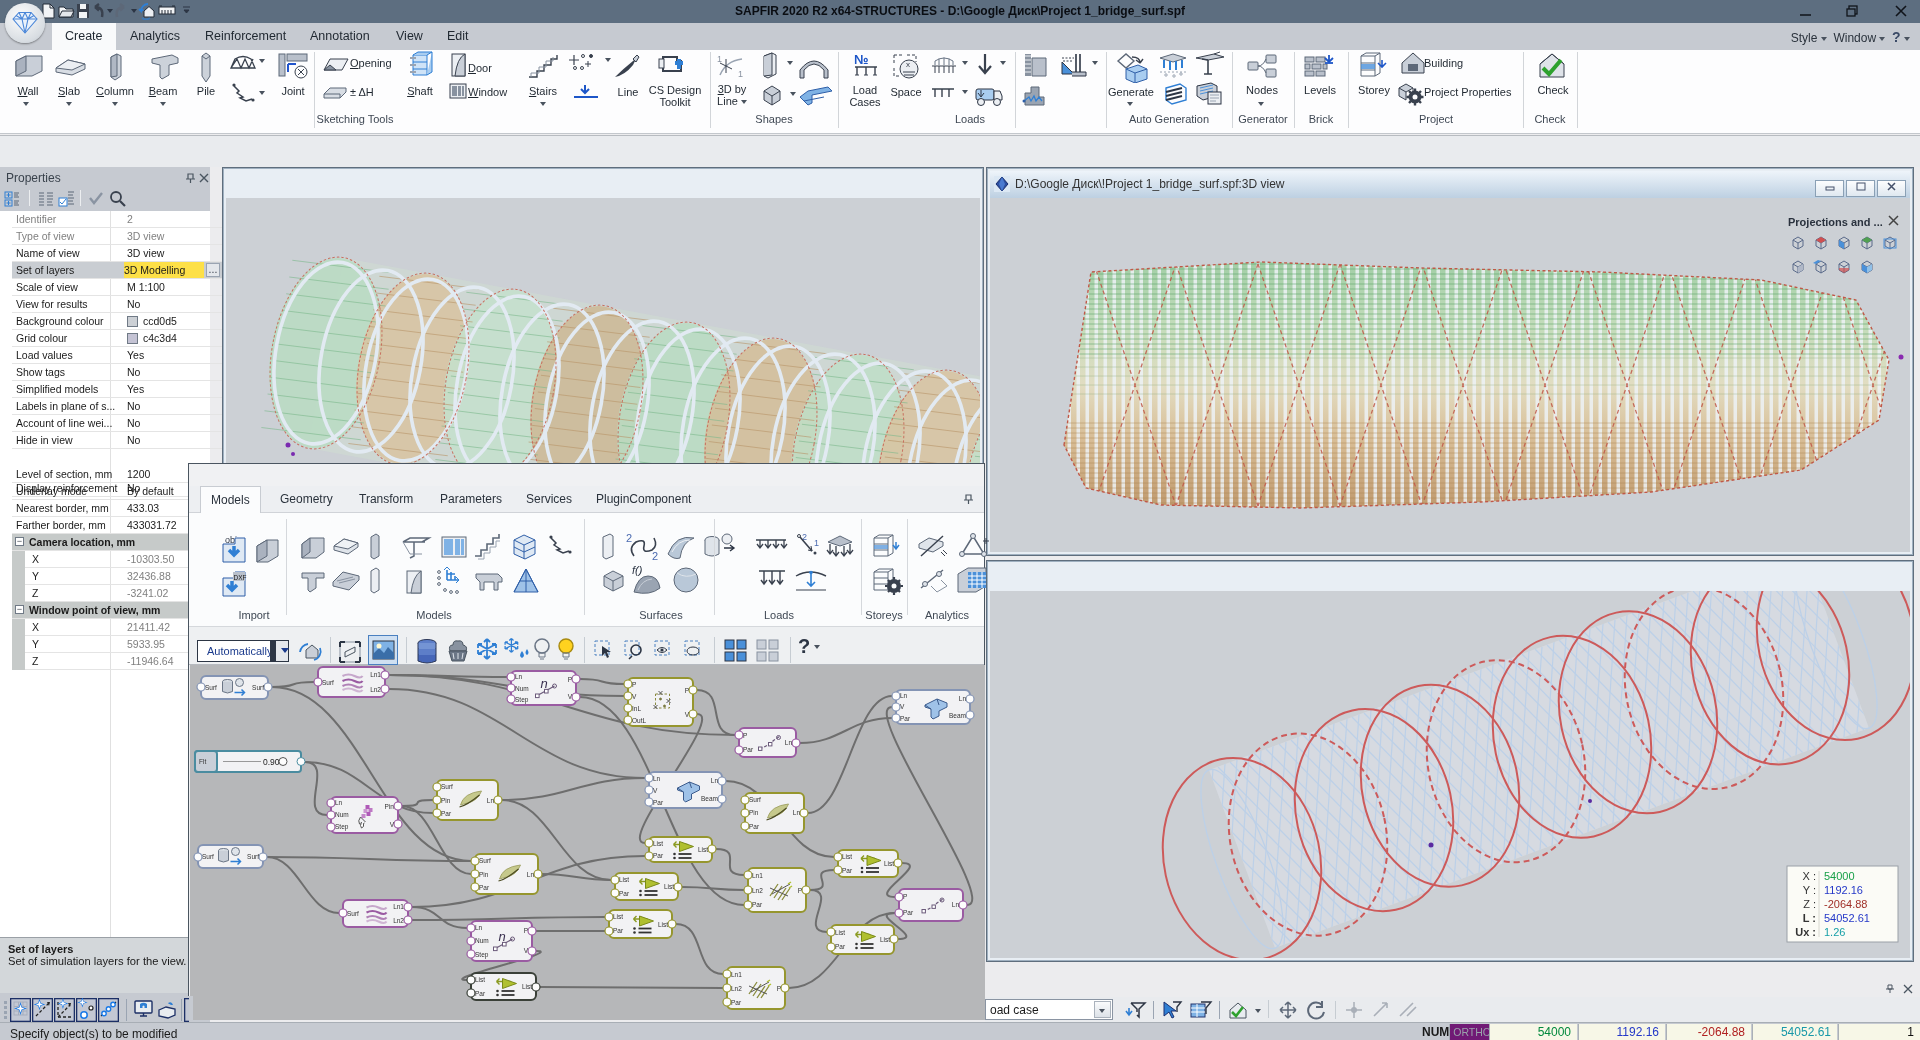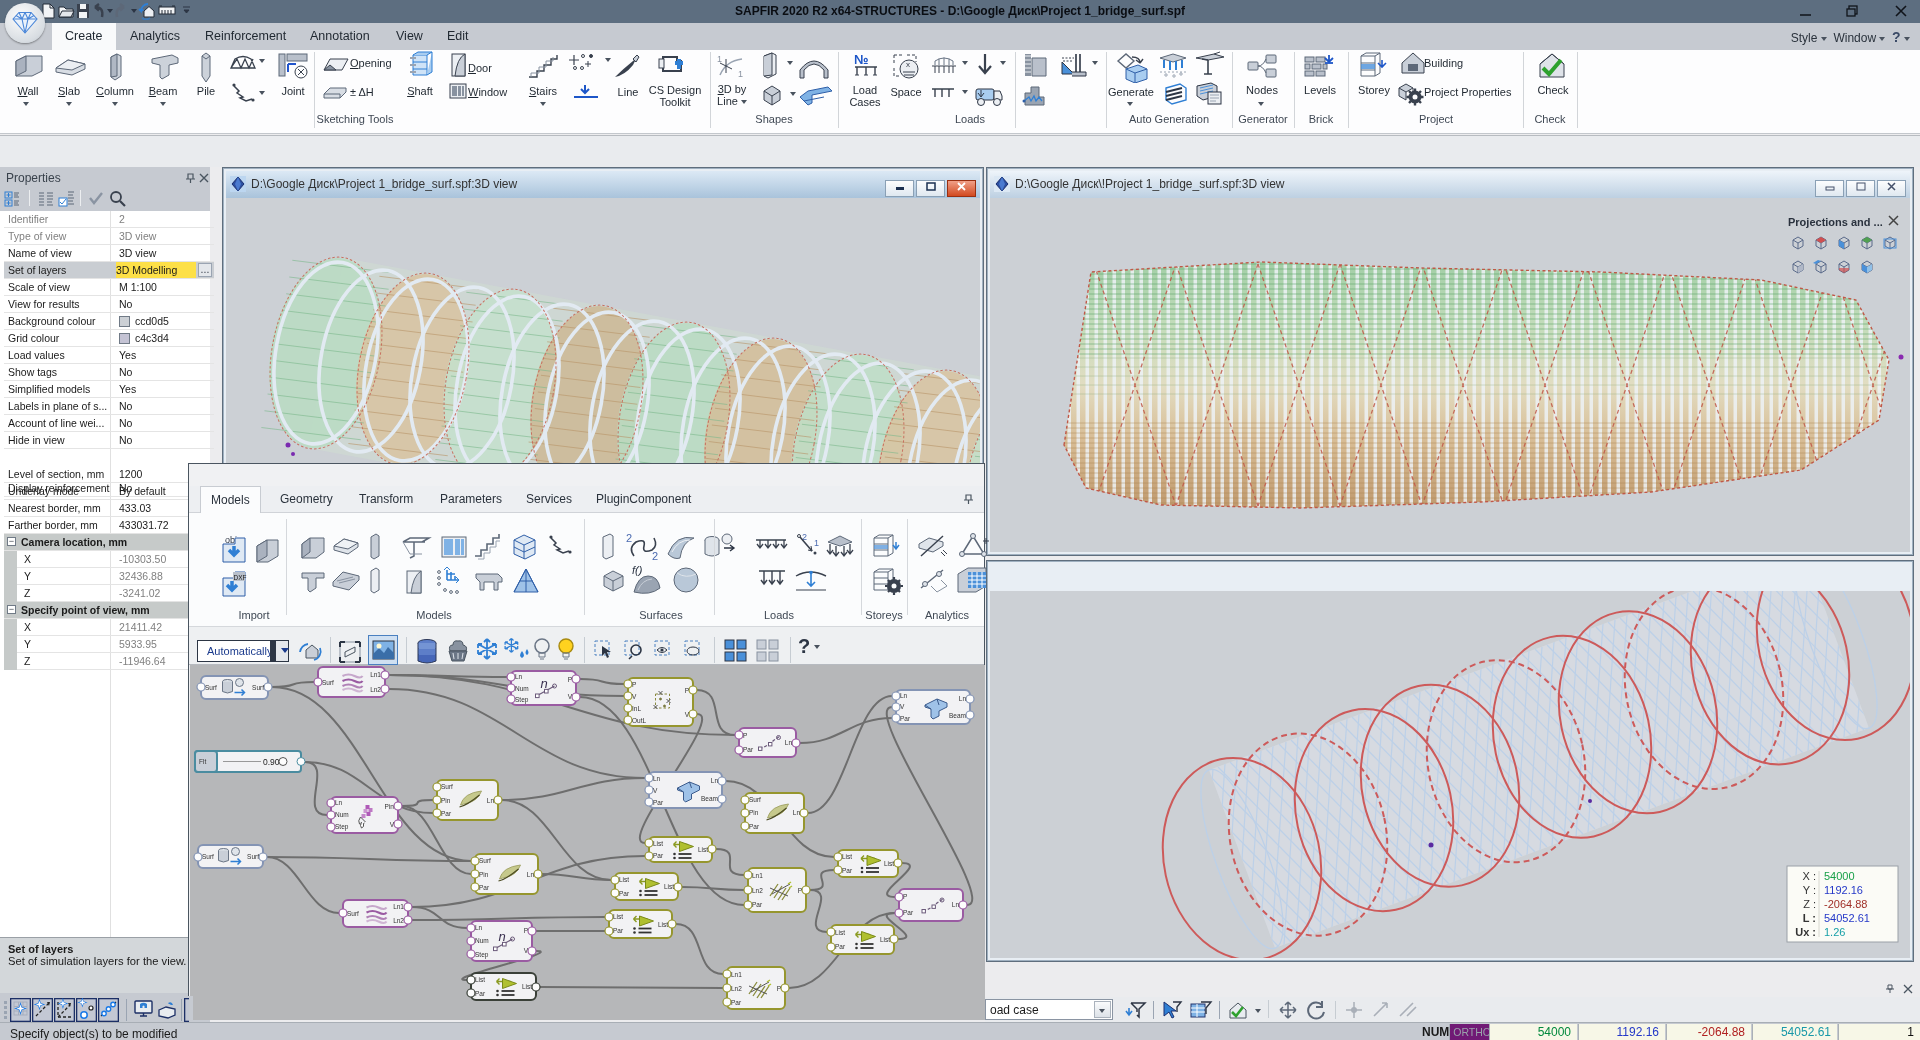--- a/index.html
+++ b/index.html
@@ -16,21 +16,21 @@
 #logo{position:absolute;left:5px;top:3px;width:40px;height:40px;border-radius:50%;background:radial-gradient(circle at 40% 35%,#fdfdfd,#d8dde2 70%,#b9c2ca);box-shadow:0 1px 2px rgba(0,0,0,.4);z-index:5;}
 #ribbon{position:absolute;left:0;top:50px;width:1920px;height:84px;background:#fdfdfe;border-bottom:1px solid #c3c7cc;}
 .rgsep{position:absolute;top:2px;height:76px;width:1px;background:#d2d5d9;}
 .rglabel{position:absolute;top:63px;height:14px;font-size:11px;color:#3f4854;text-align:center;}
 .rlabel{position:absolute;font-size:11px;color:#1f2730;text-align:center;}
 .dd{display:inline-block;width:0;height:0;border-left:3.5px solid transparent;border-right:3.5px solid transparent;border-top:4px solid #49525e;vertical-align:middle;}
 #substrip{position:absolute;left:0;top:135px;width:1920px;height:32px;background:#e9ebee;border-top:1px solid #b7bbc0;}
 
 #props{position:absolute;left:0;top:167px;width:210px;height:861px;background:#c6cad1;font-size:11px;}
 #propgrid{position:absolute;left:0;top:44px;width:210px;height:726px;background:#fff;font-size:10.5px;}
-.prow{position:absolute;left:4px;width:210px;height:17px;border-bottom:1px solid #e4e4e4;line-height:16px;}
+.prow{position:absolute;left:12px;width:210px;height:17px;border-bottom:1px solid #e4e4e4;line-height:16px;}
 .prow .pl{position:absolute;left:4px;top:0;width:103px;overflow:hidden;white-space:nowrap;color:#1a1a1a;}
 .prow .pv{position:absolute;left:115px;top:0;width:92px;overflow:hidden;white-space:nowrap;}
 .prow .pvg{color:#808080;}
 .pgroup{background:#c6cac9;font-weight:bold;color:#3c434c;}
 .pcoldiv{position:absolute;left:110px;top:0;width:1px;background:#e0e0e0;}
 #pdesc{position:absolute;left:0;top:770px;width:210px;height:56px;background:#d3d7da;border-top:1px solid #9aa0a6;padding:5px 8px;}
 
 .win{position:absolute;background:#e8eef4;border:1px solid #5f6e7d;box-shadow:0 0 0 1px #9fb0c0 inset;}
 .wtitle{position:absolute;left:3px;top:3px;right:3px;height:27px;background:linear-gradient(#eef4fa,#bdd0e2);font-size:12px;color:#333;line-height:26px;white-space:nowrap;overflow:hidden;}
 .wtitle.active{background:linear-gradient(#dce9f5,#a9c3db);}
@@ -543,21 +543,21 @@
         <span class="pl" style="left:20px;">Y</span>
         <span class="pv pvg">32436.88</span>
       </div>
     <div class="prow" style="top:374px;">
         <span class="abs" style="left:0;top:0;width:13px;height:17px;background:#c6cac9;"></span>
         <span class="pl" style="left:20px;">Z</span>
         <span class="pv pvg">-3241.02</span>
       </div>
     <div class="prow pgroup" style="top:391px;">
         <span style="position:absolute;left:3px;top:3px;width:9px;height:9px;border:1px solid #707a86;background:#fff;line-height:7px;text-align:center;font-weight:normal;font-size:9px;">−</span>
-        <span class="pl" style="left:17px;width:180px;">Specify point of view, mm</span>
+        <span class="pl" style="left:17px;width:180px;">Window point of view, mm</span>
       </div>
     <div class="prow" style="top:408px;">
         <span class="abs" style="left:0;top:0;width:13px;height:17px;background:#c6cac9;"></span>
         <span class="pl" style="left:20px;">X</span>
         <span class="pv pvg">21411.42</span>
       </div>
     <div class="prow" style="top:425px;">
         <span class="abs" style="left:0;top:0;width:13px;height:17px;background:#c6cac9;"></span>
         <span class="pl" style="left:20px;">Y</span>
         <span class="pv pvg">5933.95</span>
@@ -568,35 +568,20 @@
         <span class="pv pvg">-11946.64</span>
       </div>
   </div>
   <div id="pdesc">
     <b>Set of layers</b><br>
     <span style="font-size:11.2px;">Set of simulation layers for the view.</span>
   </div>
 </div>
 
 <div class="win" id="win1" style="left:222px;top:167px;width:762px;height:560px;">
-  <div class="wtitle active"><span class="wicon"><svg width="16" height="16">
-          <rect x="0" y="0" width="16" height="16" fill="#bcd6f0"></rect>
-          <path d="M8 1 L14 8 L8 15 L2 8 Z" fill="#2c4fa0" stroke="#1a2f70"></path>
-          <path d="M8 1 L11 8 L8 15 L5 8 Z" fill="#4a7ad0"></path>
-        </svg></span>D:\Google Диск\Project 1_bridge_surf.spf:3D view
-    <span class="wbtns">
-      <span class="wbtn"><svg width="10" height="9">
-            <rect x="1" y="5" width="8" height="3" fill="#1a2f50"></rect>
-          </svg></span><span class="wbtn"><svg width="10" height="9">
-            <rect x="1" y="1" width="8" height="7" fill="none" stroke="#1a2f50" stroke-width="1.5"></rect>
-          </svg></span><span class="wbtn" style="background:linear-gradient(#f0a088,#d2491f);border-color:#9a2f10;"><svg width="11" height="9">
-            <path d="M2 1 L9 8 M9 1 L2 8" stroke="#fff" stroke-width="1.8"></path>
-          </svg></span>
-    </span>
-  </div>
   <div class="wbody" id="w1body">
       <svg width="756" height="527" style="position:absolute;left:0;top:0;">
         <path d="M82,250 L1212,460 L1248,270 L118,60 Z" fill="#cfdcd2" fill-opacity=".6"></path>
         <g transform="rotate(10.5 100 155)">
           <ellipse cx="100" cy="155" rx="55" ry="96" fill="#b8dcc2" fill-opacity=".85"></ellipse>
         </g>
         <g transform="rotate(10.5 187 171)">
           <ellipse cx="187" cy="171" rx="55" ry="96" fill="#d8c3a0" fill-opacity=".85"></ellipse>
         </g>
         <g transform="rotate(10.5 274 187)">

